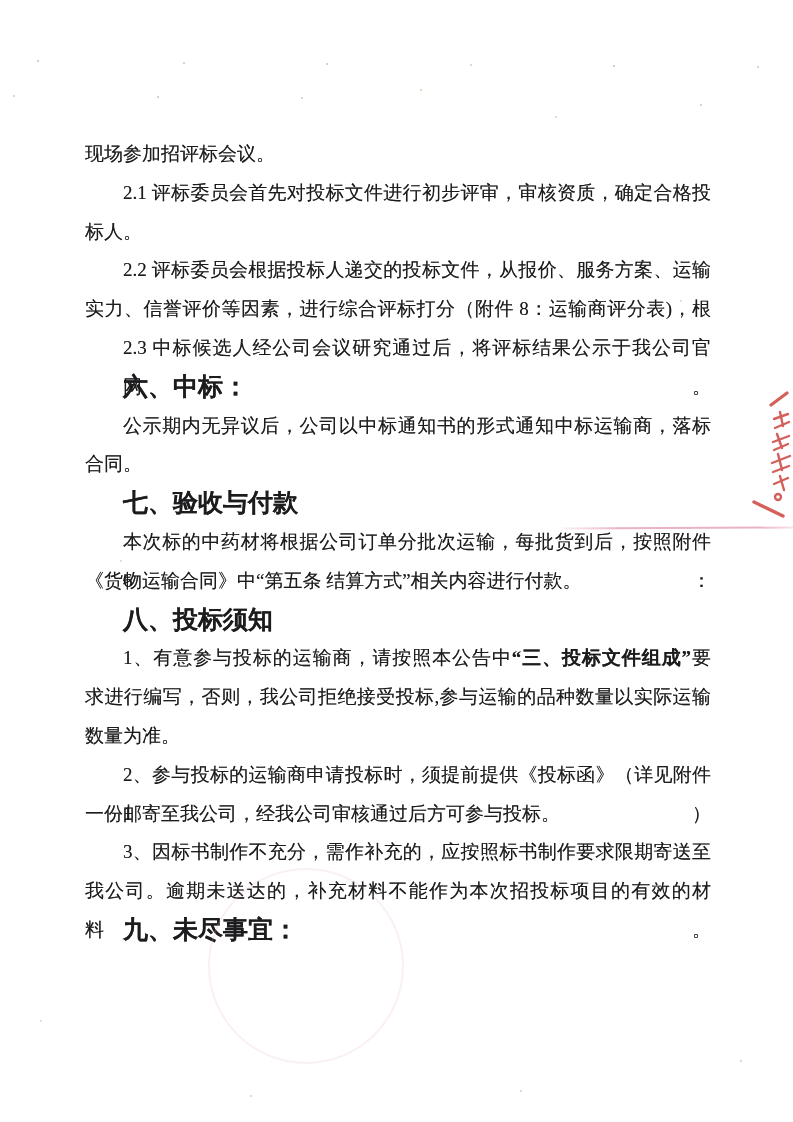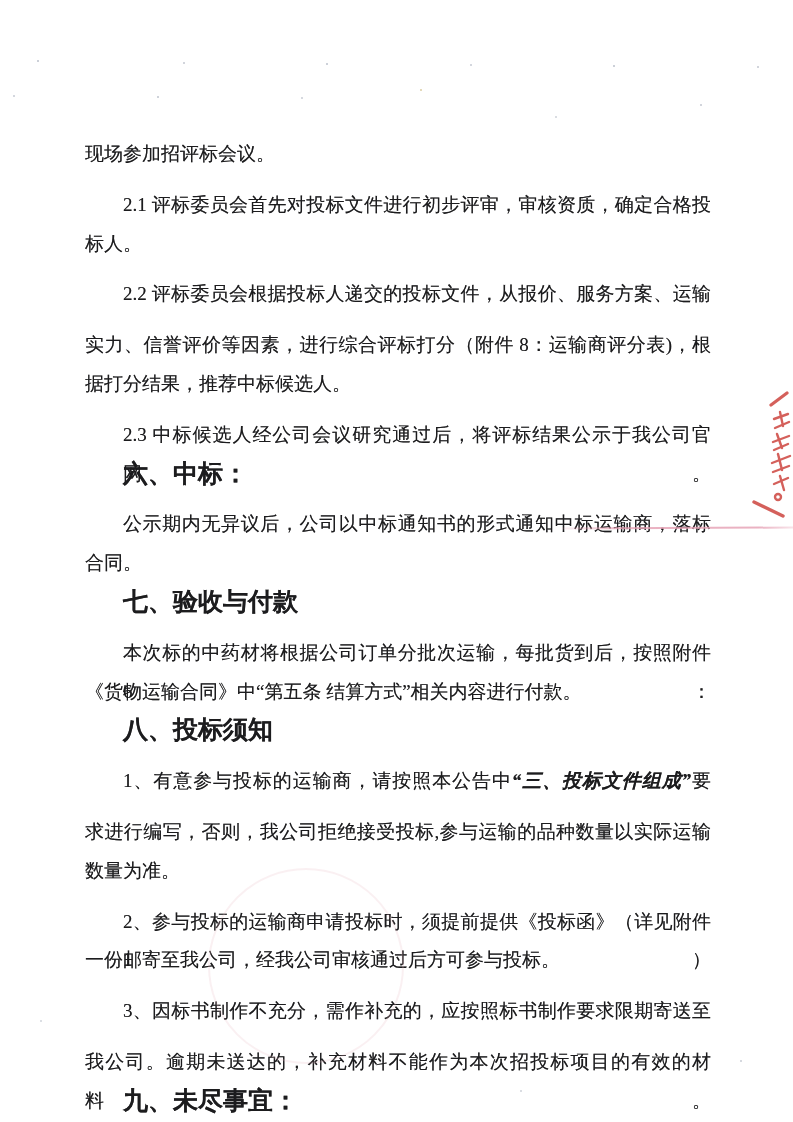--- a/index.html
+++ b/index.html
@@ -17,24 +17,24 @@
   }
   .tline{
     height:38.8px;
     line-height:38.8px;
     font-size:19px;
     text-align:justify;
     text-align-last:left;
     white-space:normal;
     text-shadow:0 0 0.4px rgba(20,20,20,.55);
   }
-  .tline.just{text-align-last:justify;margin-top:12px;}
+  .tline.just{text-align-last:justify;}
   .tline.indent{padding-left:38px;}
   .tline.bold{font-weight:700;font-size:25px;text-shadow:0 0 0.6px rgba(10,10,10,.7);}
-  .seg-bold{font-weight:700;text-shadow:0 0 0.6px rgba(10,10,10,.7);font-style:italic;}
+  .seg-bold{font-weight:700;text-shadow:0 0 0.6px rgba(10,10,10,.7);}
 
   
   .red-note{
     position:absolute;left:742px;top:388px;width:51px;height:132px;
     color:var(--red-ink,#cf4b45);
     opacity:.88;
   }
   .red-note svg{display:block;width:100%;height:100%;}
 
   
@@ -75,21 +75,20 @@
 <div class="page" style="--ink: #1c1c1e; background: rgb(255, 255, 255); --red-ink: #cf4b45; --underline: #e59fb3; --stamp: #e9bcc3;">
 
   <div class="speckles"></div>
 
   <div class="text-block" id="text-block">
       <div class="tline"><span>现场参加招评标会议。</span></div>
       <div class="tline indent just"><span>2.1 评标委员会首先对投标文件进行初步评审，审核资质，确定合格投</span></div>
       <div class="tline"><span>标人。</span></div>
       <div class="tline indent just"><span>2.2 评标委员会根据投标人递交的投标文件，从报价、服务方案、运输</span></div>
       <div class="tline just"><span>实力、信誉评价等因素，进行综合评标打分（附件 8：运输商评分表)，根</span></div>
-      <div class="tline"><span>据打分结果，推荐中标候选人。</span></div>
       <div class="tline indent just"><span>2.3 中标候选人经公司会议研究通过后，将评标结果公示于我公司官网。</span></div>
       <div class="tline indent bold"><span>六、中标：</span></div>
       <div class="tline indent just"><span>公示期内无异议后，公司以中标通知书的形式通知中标运输商，落标</span></div>
       <div class="tline"><span>合同。</span></div>
       <div class="tline indent bold"><span>七、验收与付款</span></div>
       <div class="tline indent just"><span>本次标的中药材将根据公司订单分批次运输，每批货到后，按照附件 6：</span></div>
       <div class="tline"><span>《货物运输合同》中“第五条 结算方式”相关内容进行付款。</span></div>
       <div class="tline indent bold"><span>八、投标须知</span></div>
       <div class="tline indent just"><span>1、有意参与投标的运输商，请按照本公告中</span><span class="seg-bold">“三、投标文件组成”</span><span>要</span></div>
       <div class="tline just"><span>求进行编写，否则，我公司拒绝接受投标,参与运输的品种数量以实际运输</span></div>

